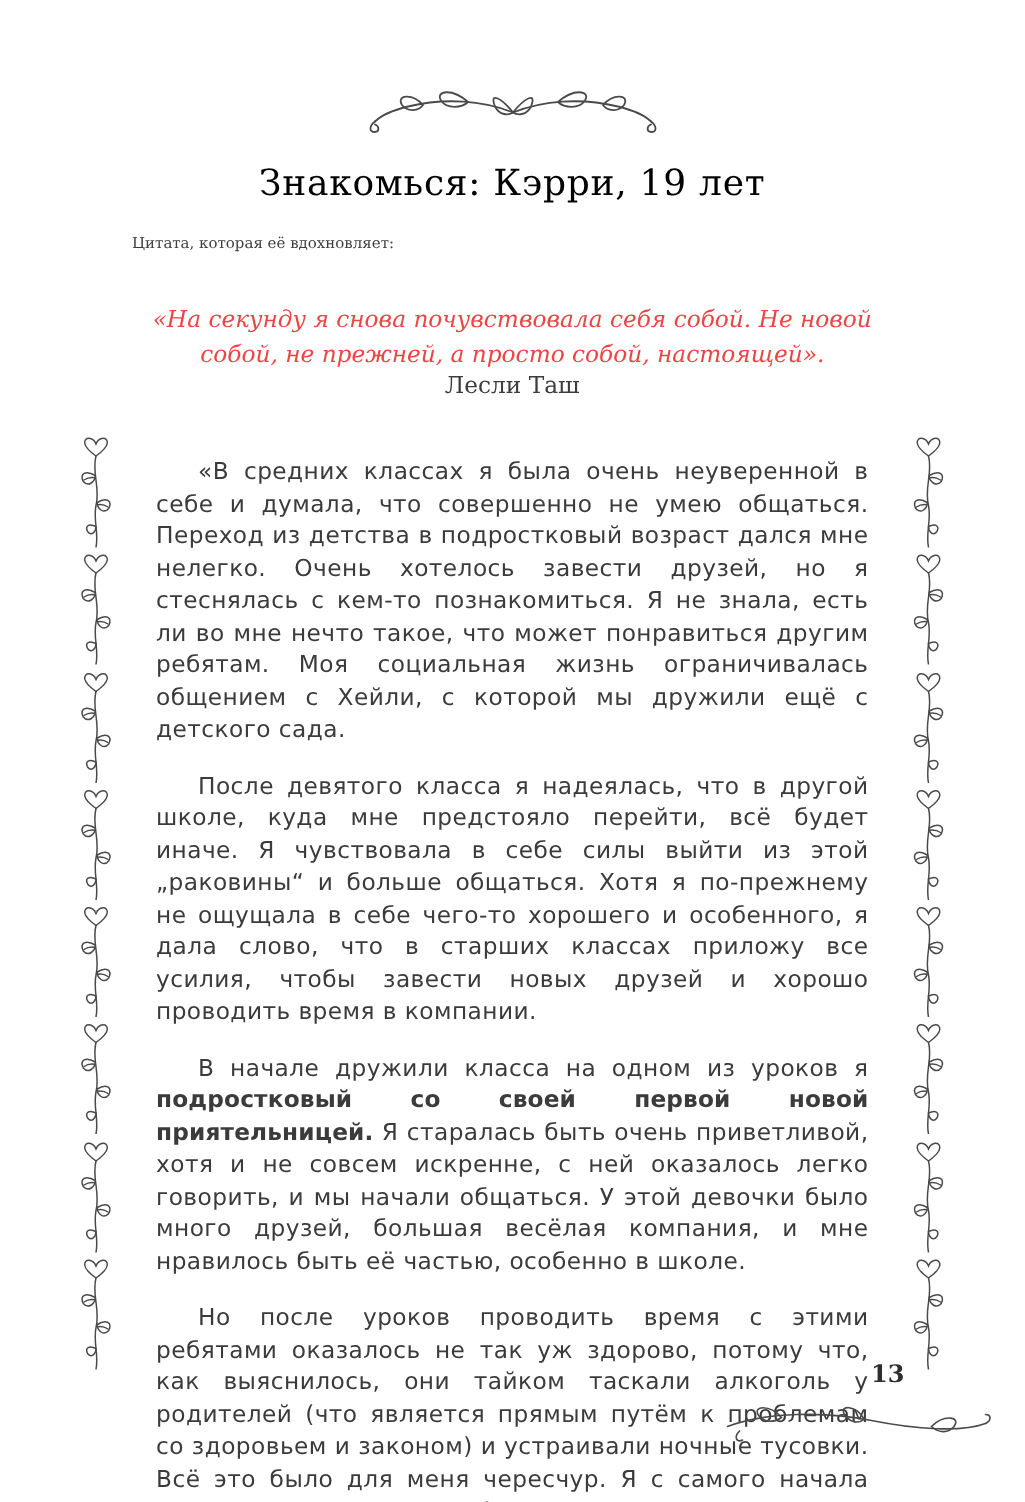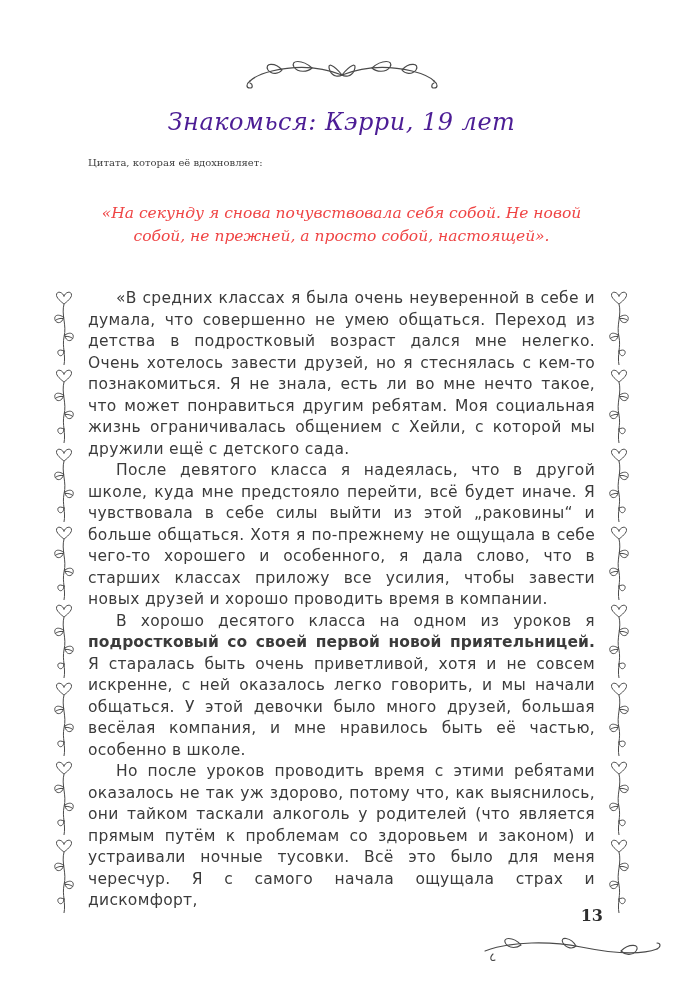--- a/index.html
+++ b/index.html
@@ -26,22 +26,22 @@
     display:flex;flex-direction:column;justify-content:space-between;
   }
   .side-ornament.left{left:52px;}
   .side-ornament.right{right:52px;transform:scaleX(-1);}
 
   
   .title{
     position:absolute;top:108px;left:0;width:100%;
     text-align:center;margin:0;
     font-family:"DejaVu Serif", serif;
-    font-style:italic;font-weight:normal;
-    font-size:24px;letter-spacing:.5px;color:#4c1d95;
+    font-weight:normal;
+    font-size:24px;letter-spacing:.5px;color:#000000;
   }
   .quote-intro{
     position:absolute;top:157px;left:88px;
     font-family:"DejaVu Serif", serif;
     font-size:10px;color:#3d3d3d;
   }
   .quote-text{
     position:absolute;top:202px;left:50%;transform:translateX(-50%);
     width:520px;text-align:center;
     font-family:"DejaVu Serif", serif;
@@ -53,21 +53,21 @@
     font-family:"DejaVu Serif", serif;
     font-size:15.5px;color:#3d3d3d;
   }
 
   
   .body-text{
     position:absolute;top:288px;left:88px;width:507px;
     font-size:15.5px;line-height:21.5px;letter-spacing:.3px;
     text-align:justify;
   }
-  .body-text p{margin:0;text-indent:28px;}
+  .body-text p{margin:16px;text-indent:28px;}
   .body-text .b{font-weight:bold;letter-spacing:.1px;}
 
   .page-number{
     position:absolute;top:906px;right:80px;
     font-family:"DejaVu Serif", serif;
     font-weight:bold;font-size:16px;color:#2e2e2e;
   }
 </style>
 </head>
 <body>
@@ -86,20 +86,21 @@
       <path d="M192 25 C196 28, 196 32, 192 32 C189 32, 189 28, 192 27"></path>
       <path d="M100 19 C92 9, 84 5, 88 15 C91 21, 97 21, 100 19 Z"></path>
       <path d="M100 19 C108 9, 116 5, 112 15 C109 21, 103 21, 100 19 Z"></path>
     </g>
   </svg>
 
   <h1 class="title">Знакомься: Кэрри, 19 лет</h1>
 
   <div class="quote-intro">Цитата, которая её вдохновляет:</div>
   <div class="quote-text">«На секунду я снова почувствовала себя собой. Не новой собой, не прежней, а просто собой, настоящей».</div>
+  <div class="quote-author">Лесли Таш</div>
 
   <div class="side-ornament left">
       <svg class="ornament" width="24" height="78" viewBox="0 0 24 78">
       <g stroke-width="1">
         <path d="M12 9 C10 4, 4 4, 4.5 8.5 C5 12, 12 17, 12 17 C12 17, 19 12, 19.5 8.5 C20 4, 14 4, 12 9 Z"></path>
         <path d="M12 17 C9 28, 15 38, 12 50 C10 60, 14 68, 12 78"></path>
         <path d="M11.5 30 C5 26, 1 29, 3.5 34 C7 38, 11.5 34, 11.5 30 Z"></path>
         <path d="M11 31.5 C8 31, 5.5 32, 4 33"></path>
         <path d="M12.8 48 C19 44, 23 47, 20.5 52 C17 56, 12.8 52, 12.8 48 Z"></path>
         <path d="M13.3 49.5 C16 49, 18.5 50, 20 51"></path>
@@ -271,21 +272,21 @@
         <path d="M12.8 48 C19 44, 23 47, 20.5 52 C17 56, 12.8 52, 12.8 48 Z"></path>
         <path d="M13.3 49.5 C16 49, 18.5 50, 20 51"></path>
         <path d="M12 64 C7 61.5, 4.5 64, 6.5 67.5 C9 70.5, 12 67.5, 12 64 Z"></path>
       </g>
     </svg>
     </div>
 
   <div class="body-text">
       <p><span>«В средних классах я была очень неуверенной в себе и думала, что совершенно не умею общаться. Переход из детства в подростковый возраст дался мне нелегко. Очень хотелось завести друзей, но я стеснялась с кем-то познакомиться. Я не знала, есть ли во мне нечто такое, что может понравиться другим ребятам. Моя социальная жизнь ограничивалась общением с Хейли, с которой мы дружили ещё с детского сада.</span></p>
       <p><span>После девятого класса я надеялась, что в другой школе, куда мне предстояло перейти, всё будет иначе. Я чувствовала в себе силы выйти из этой „раковины“ и больше общаться. Хотя я по-прежнему не ощущала в себе чего-то хорошего и особенного, я дала слово, что в старших классах приложу все усилия, чтобы завести новых друзей и хорошо проводить время в компании.</span></p>
-      <p><span>В хорошо десятого класса на одном из уроков я </span><span class="b">подростковый со своей первой новой приятельницей.</span><span> Я старалась быть очень приветливой, хотя и не совсем искренне, с ней оказалось легко говорить, и мы начали общаться. У этой девочки было много друзей, большая весёлая компания, и мне нравилось быть её частью, особенно в школе.</span></p>
+      <p><span>В начале дружили класса на одном из уроков я </span><span class="b">подростковый со своей первой новой приятельницей.</span><span> Я старалась быть очень приветливой, хотя и не совсем искренне, с ней оказалось легко говорить, и мы начали общаться. У этой девочки было много друзей, большая весёлая компания, и мне нравилось быть её частью, особенно в школе.</span></p>
       <p><span>Но после уроков проводить время с этими ребятами оказалось не так уж здорово, потому что, как выяснилось, они тайком таскали алкоголь у родителей (что является прямым путём к проблемам со здоровьем и законом) и устраивали ночные тусовки. Всё это было для меня чересчур. Я с самого начала ощущала страх и дискомфорт,</span></p>
     </div>
 
   <div class="page-number">13</div>
 
   <svg class="bottom-ornament ornament" width="180" height="32" viewBox="0 0 180 32">
     <g stroke-width="1.1">
       <path d="M4 19 C30 9, 70 9, 100 15 C130 21, 160 23, 176 17"></path>
       <path d="M40 13 C32 4, 20 5, 25 12 C29 17, 36 16, 40 13 Z"></path>
       <path d="M95 14 C90 5, 78 4, 82 11 C86 17, 92 17, 95 14 Z"></path>

